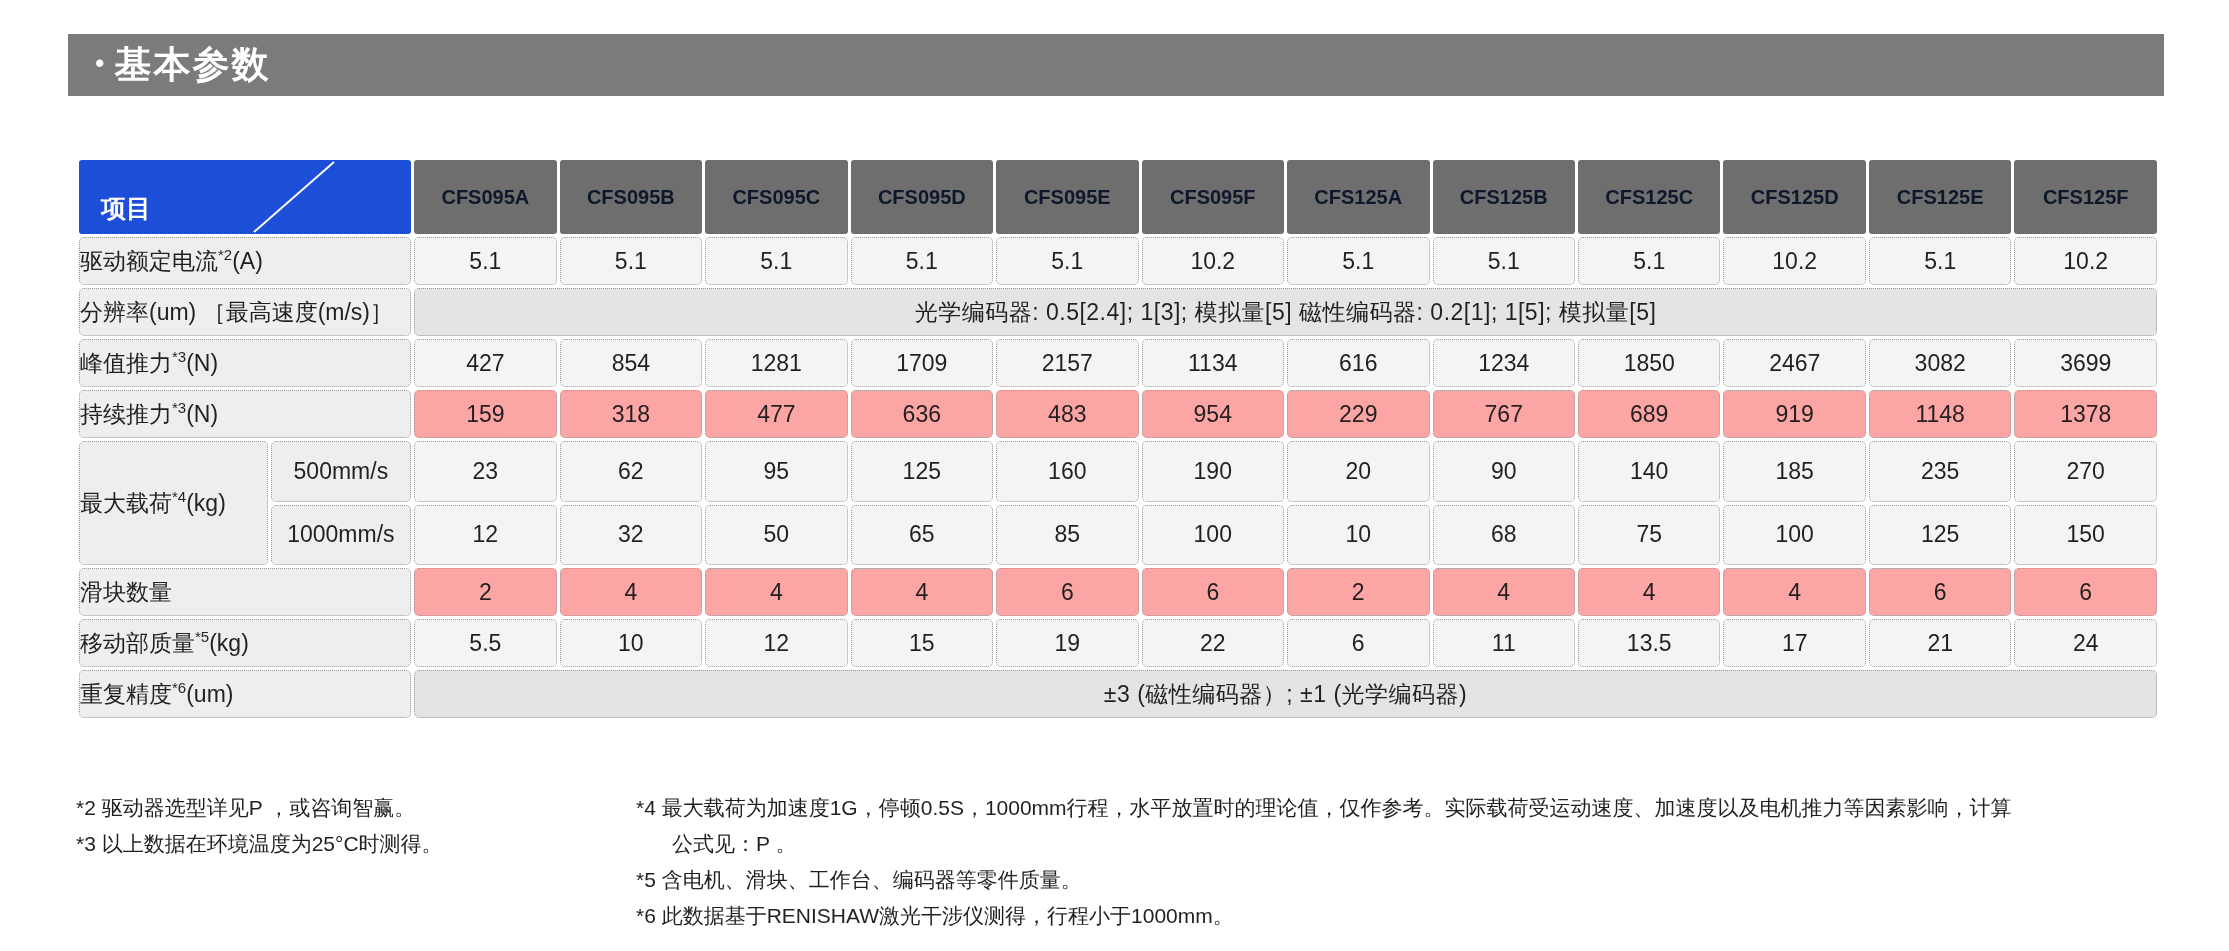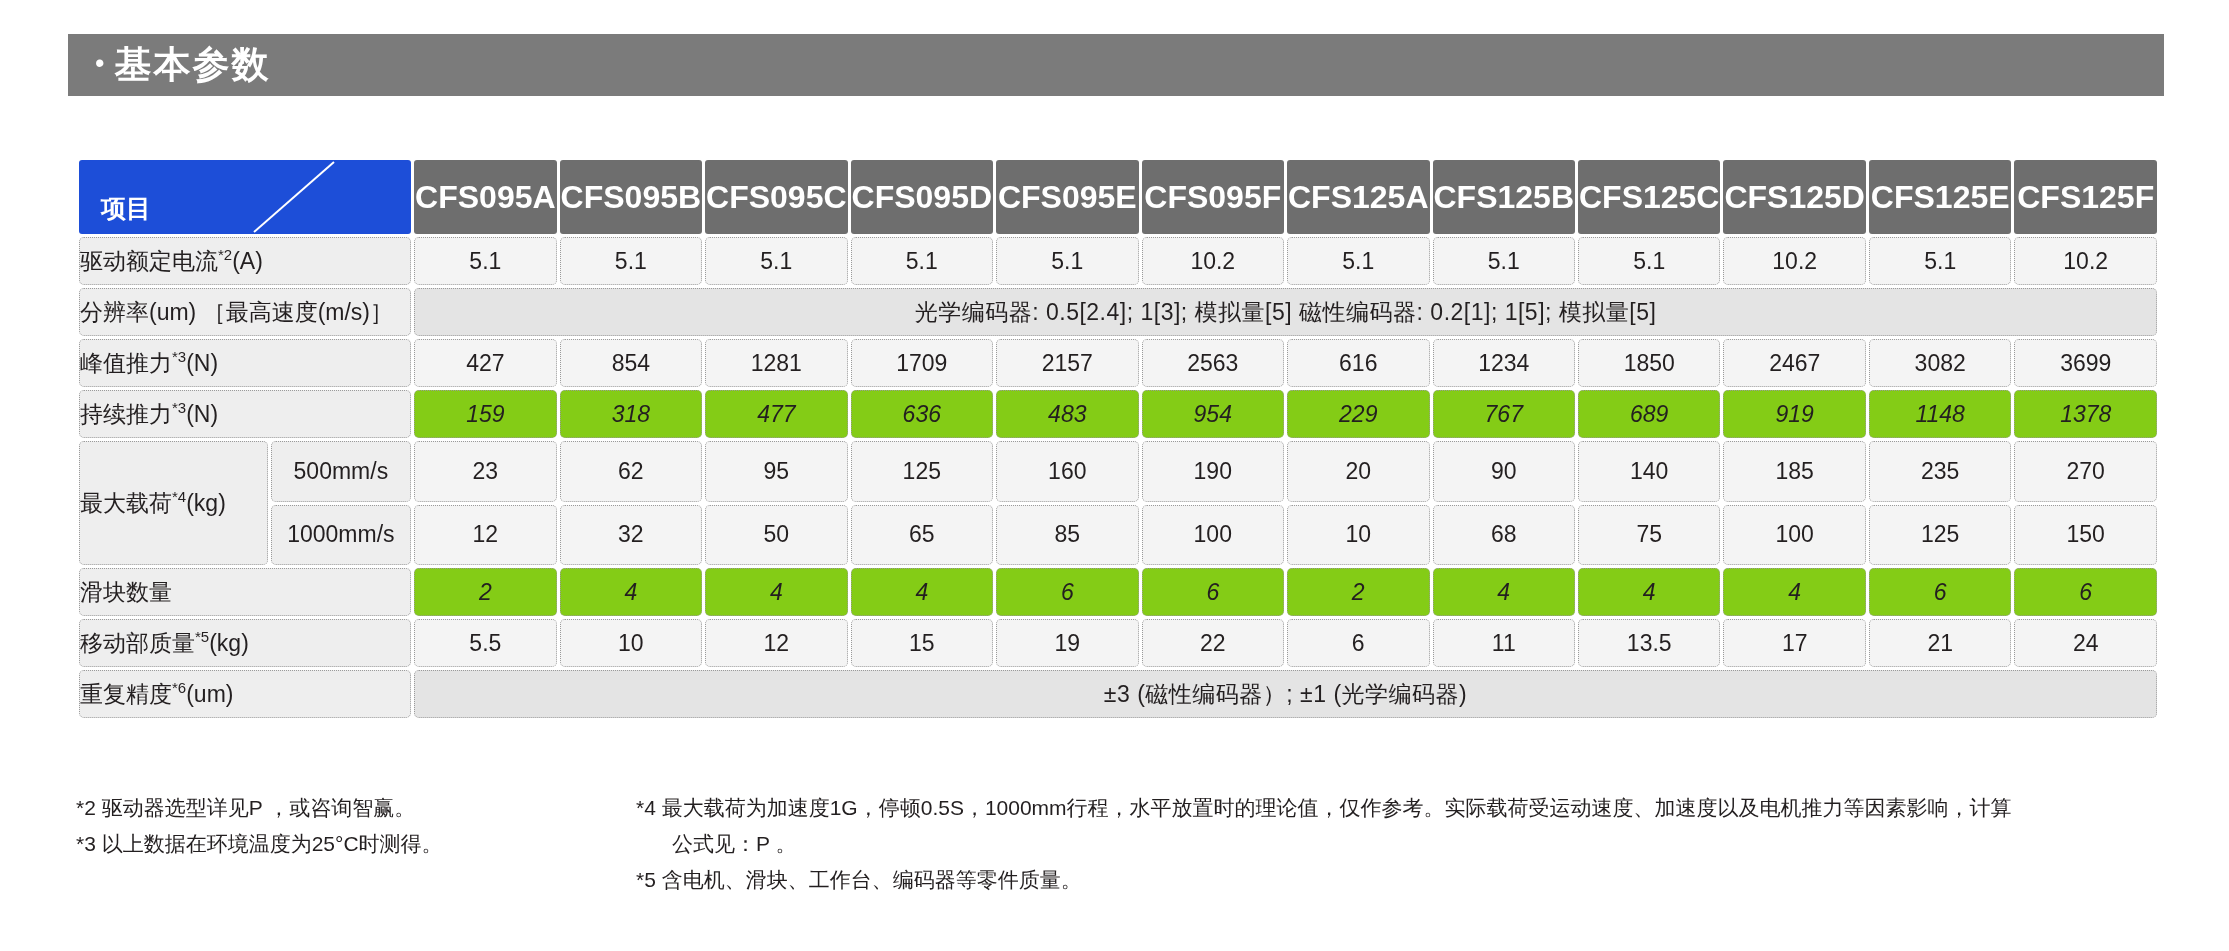--- a/index.html
+++ b/index.html
@@ -89,22 +89,22 @@
     top: 0;
     width: 100%;
     height: 100%;
     overflow: hidden;
     pointer-events: none;
   }
   .hdr-item .diag svg { display: block; }
 
   .hdr-model {
     background: #6e6e6e;
-    color: #ffffff;
-    font-size: 32px;
+    color: #0f172a;
+    font-size: 20px;
     font-weight: bold;
     height: 74px;
     text-align: center;
     vertical-align: middle;
     border-radius: 3px;
   }
 
   
   .rowlabel {
     background: #eeeeee;
@@ -135,22 +135,21 @@
     background: #f4f4f4;
     border: 1px dotted #9a9a9a;
     border-radius: 5px;
     font-size: 23px;
     height: 48px;
     text-align: center;
     vertical-align: middle;
     box-sizing: border-box;
   }
   .val.alt {
-    background: #84cc16;
-    font-style: italic;
+    background: #fca5a5;
   }
   .span-note {
     background: #e4e4e4;
     border: 1px dotted #9a9a9a;
     border-radius: 5px;
     font-size: 23px;
     height: 48px;
     text-align: center;
     vertical-align: middle;
     box-sizing: border-box;
@@ -260,21 +259,21 @@
         <td class="span-note" colspan="12">光学编码器: 0.5[2.4];   1[3];   模拟量[5]      磁性编码器: 0.2[1];   1[5];   模拟量[5]</td>
       </tr>
 
       <tr>
         <td class="rowlabel" colspan="2"><span>峰值推力</span><sup>*3</sup><span>(N)</span></td>
         <td class="val">427</td>
         <td class="val">854</td>
         <td class="val">1281</td>
         <td class="val">1709</td>
         <td class="val">2157</td>
-        <td class="val">2563</td>
+        <td class="val">1134</td>
         <td class="val">616</td>
         <td class="val">1234</td>
         <td class="val">1850</td>
         <td class="val">2467</td>
         <td class="val">3082</td>
         <td class="val">3699</td>
       </tr>
 
       <tr>
         <td class="rowlabel" colspan="2"><span>持续推力</span><sup>*3</sup><span>(N)</span></td>
@@ -368,16 +367,17 @@
 
   <div class="notes">
     <div class="notes-col-left">
       <div class="note-line">*2 驱动器选型详见P ，或咨询智赢。</div>
       <div class="note-line">*3 以上数据在环境温度为25°C时测得。</div>
     </div>
     <div class="notes-col-right">
       <div class="note-line">*4 最大载荷为加速度1G，停顿0.5S，1000mm行程，水平放置时的理论值，仅作参考。实际载荷受运动速度、加速度以及电机推力等因素影响，计算</div>
       <div class="note-line note-indent">公式见：P 。</div>
       <div class="note-line">*5 含电机、滑块、工作台、编码器等零件质量。</div>
+      <div class="note-line">*6 此数据基于RENISHAW激光干涉仪测得，行程小于1000mm。</div>
     </div>
   </div>
 
 </div>
 
 </body></html>

